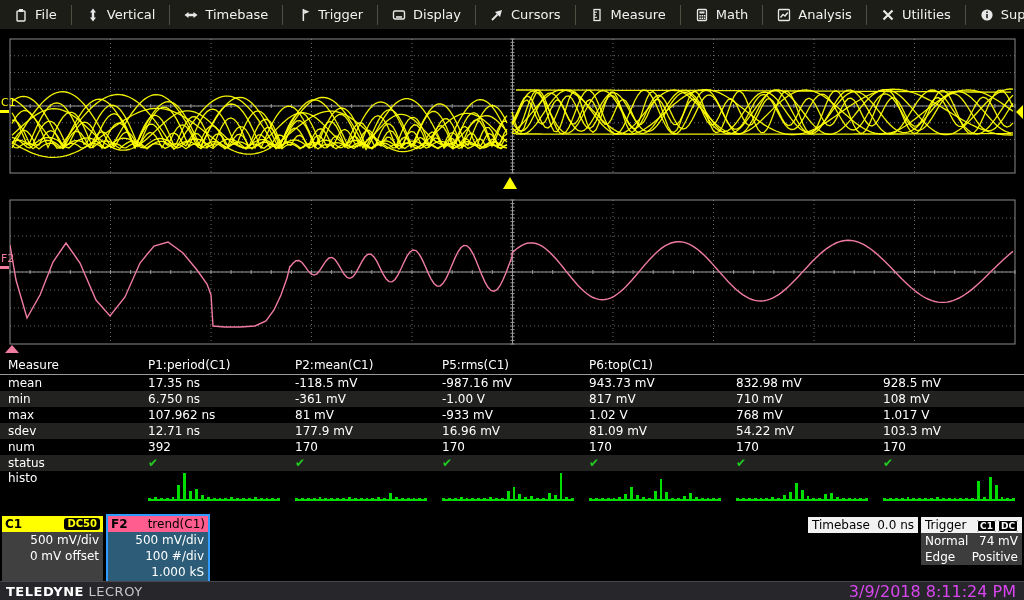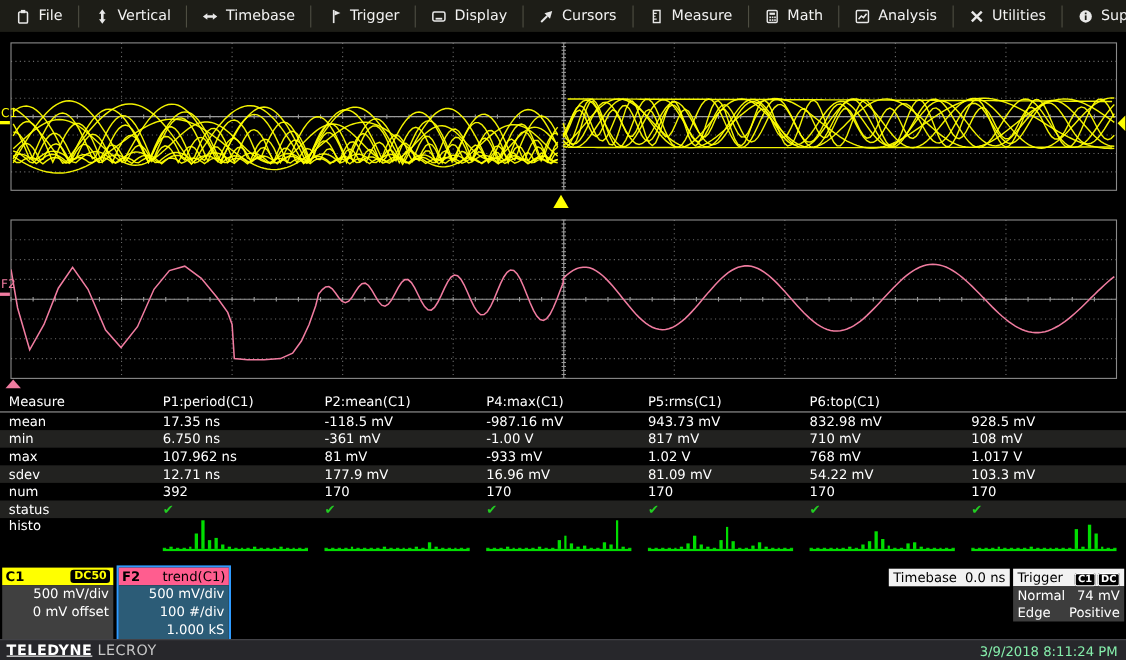--- a/index.html
+++ b/index.html
@@ -46,22 +46,22 @@
   .panel .pbody{background:#3d3d3d;color:#fff;height:32px;padding:0 4px;}
   .prow{display:flex;justify-content:space-between;line-height:16px;}
   #tb-panel{left:808px;width:110px;}
   #trg-panel{left:921px;width:101px;}
   .tbadge{background:#000;color:#fff;border:1px solid #fff;border-radius:2px;
           font-size:9px;font-weight:bold;padding:0 2px;line-height:10px;margin-left:2px;}
   
   #footer{position:absolute;left:0;top:581px;width:1024px;height:19px;background:#27272b;
           border-top:1px solid #46464c;display:flex;align-items:center;justify-content:space-between;}
   #brand{padding-left:6px;font-size:13px;letter-spacing:0.5px;}
-  #brand b{color:#fff;text-decoration:underline;} #brand span{color:#c8c8c8;font-weight:400;}
-  #datetime{padding-right:8px;font-size:12px;color:#86efac;}
+  #brand b{color:#fff;} #brand span{color:#c8c8c8;font-weight:400;}
+  #datetime{padding-right:8px;font-size:16px;color:#d946ef;}
 </style>
 </head>
 <body>
 
 <div id="screen">
 
   <div id="menubar">
       <div class="menu-item">
         <svg width="14" height="14" viewBox="0 0 14 14">
           <rect x="3" y="3" width="8" height="10" rx="1" fill="none" stroke="#e8e8e8" stroke-width="1.4"></rect>
@@ -411,21 +411,20 @@
       <polygon points="1023,105 1016,112 1023,119" fill="#ffff00"></polygon>
       <polygon points="503,189 517,189 510,177" fill="#ffff00"></polygon>
       <polygon points="5,353 19,353 12,345" fill="#f07ca0"></polygon>
     </svg>
 
   <div id="mtable">
       <div class="mt-row head">
         <div class="mt-cell">Measure</div>
         <div class="mt-cell param">P1:period(C1)</div>
         <div class="mt-cell param">P2:mean(C1)</div>
-        <div class="mt-cell param">P4:max(C1)</div>
         <div class="mt-cell param">P5:rms(C1)</div>
         <div class="mt-cell param">P6:top(C1)</div>
       </div>
       <div class="mt-row">
         <div class="mt-cell">mean</div>
         <div class="mt-cell">17.35 ns</div>
         <div class="mt-cell">-118.5 mV</div>
         <div class="mt-cell">-987.16 mV</div>
         <div class="mt-cell">943.73 mV</div>
         <div class="mt-cell">832.98 mV</div>

